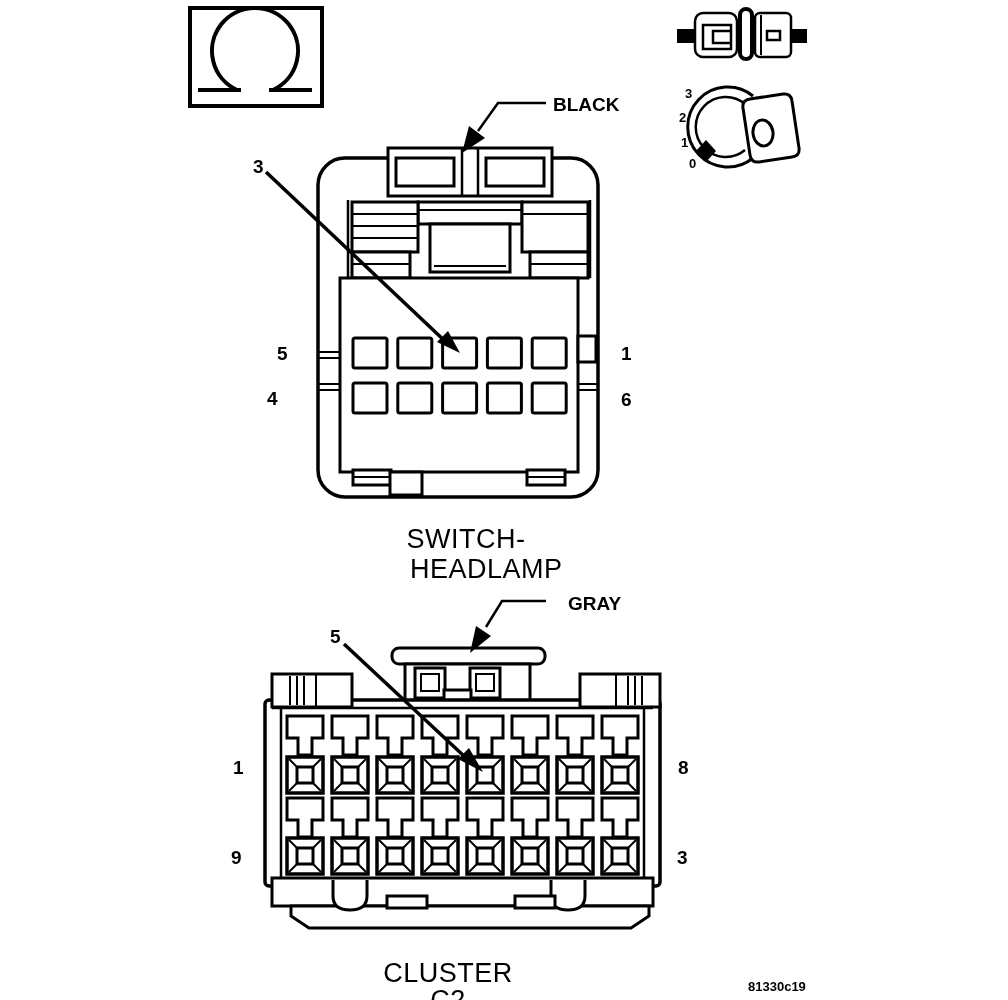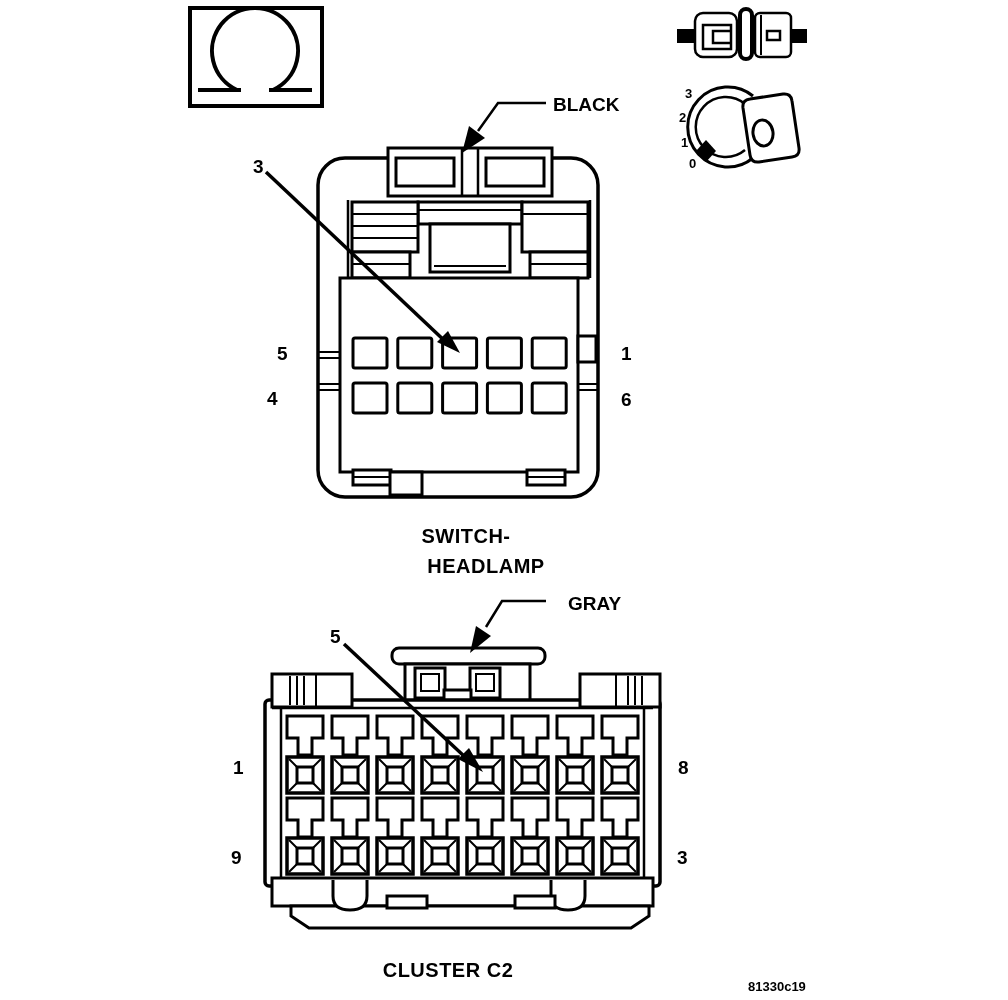--- a/index.html
+++ b/index.html
@@ -1,20 +1,20 @@
 <!DOCTYPE html>
 <html><head>
 <meta charset="utf-8">
 <style>
   html,body{margin:0;padding:0;}
   body{width:1008px;height:1000px;background:#fff;position:relative;overflow:hidden;
        font-family:"Liberation Sans",sans-serif;color:#000;}
   #art{position:absolute;left:0;top:0;}
   .lbl{position:absolute;font-weight:bold;font-size:19px;line-height:1;white-space:nowrap;}
-  .name{position:absolute;font-weight:bold;font-size:20px;line-height:1;text-align:center;letter-spacing:.5px;}
+  .name{position:absolute;font-weight:normal;font-size:27px;line-height:1;text-align:center;letter-spacing:.5px;}
   .code{position:absolute;font-weight:bold;font-size:13px;line-height:1;}
   .dialnum{position:absolute;font-weight:bold;font-size:13px;line-height:1;}
 </style>
 </head>
 <body>
 
 <svg id="art" width="1008" height="1000" viewBox="0 0 1008 1000" fill="none" stroke="#000" stroke-width="3">
 
   <g>
     <rect x="190" y="8" width="132" height="98" stroke-width="4"></rect>

